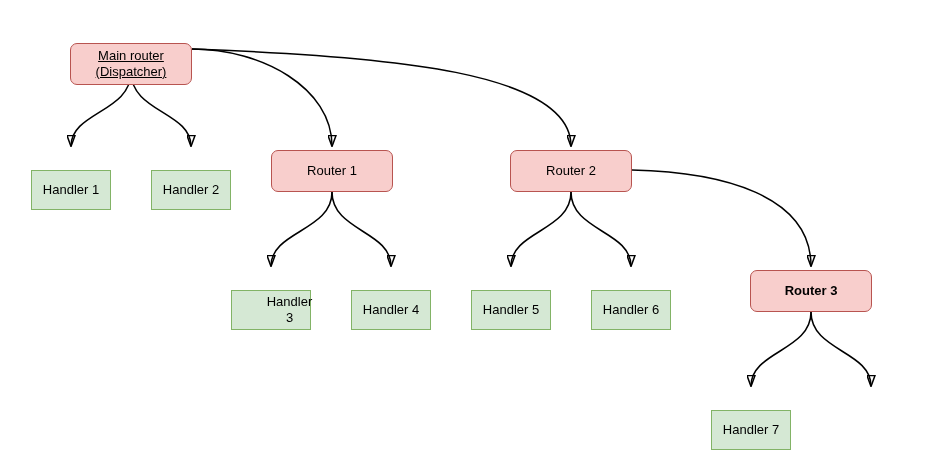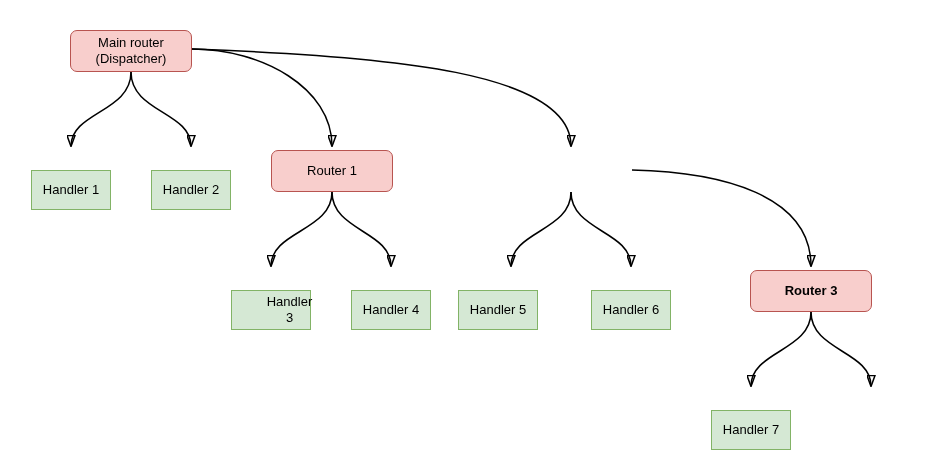--- a/index.html
+++ b/index.html
@@ -44,29 +44,29 @@
     height: 42px;
   }
   .node.handler {
     background: #d5e8d4;
     border: 1.5px solid #82b366;
     width: 80px;
     height: 40px;
     margin-top: 20px;
   }
   
-  #node-main    { left: 70px;  top: 30px;  }
+  #node-main    { left: 70px;  top: 43px; text-decoration: underline;  }
   #node-router1 { left: 271px; top: 150px; }
   #node-router2 { left: 510px; top: 150px; }
   #node-router3 { left: 750px; top: 270px; font-weight: bold; }
   #node-h1 { left: 31px;  top: 150px; }
   #node-h2 { left: 151px; top: 150px; }
   #node-h3 { left: 231px; top: 270px; padding-left: 37px; }
   #node-h4 { left: 351px; top: 270px; }
-  #node-h5 { left: 458px; top: 270px; }
+  #node-h5 { left: 471px; top: 270px; }
   #node-h6 { left: 591px; top: 270px; }
   #node-h7 { left: 711px; top: 390px; }
   #node-h8 { left: 831px; top: 390px; }
 </style>
 </head>
 <body>
 
 <div class="canvas">
 
   <svg class="edges" viewBox="0 0 941 461" xmlns="http://www.w3.org/2000/svg">
@@ -96,20 +96,21 @@
 
   <div id="node-main" class="node router">Main router
 (Dispatcher)</div>
 
   <div id="node-h1" class="node handler">Handler 1</div>
 
   <div id="node-h2" class="node handler">Handler 2</div>
 
   <div id="node-router1" class="node router">Router 1</div>
 
+  <div id="node-router2" class="node router">Router 2</div>
 
   <div id="node-h3" class="node handler">Handler 3</div>
 
   <div id="node-h4" class="node handler">Handler 4</div>
 
   <div id="node-h5" class="node handler">Handler 5</div>
 
   <div id="node-h6" class="node handler">Handler 6</div>
 
   <div id="node-router3" class="node router">Router 3</div>

